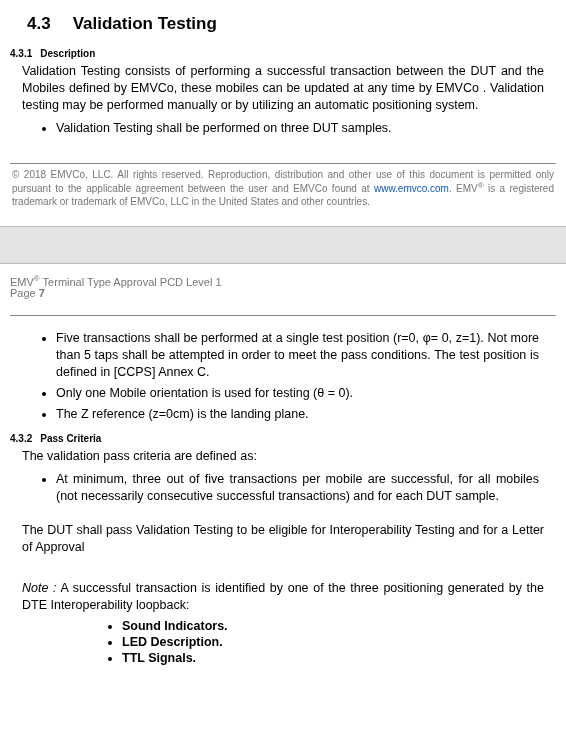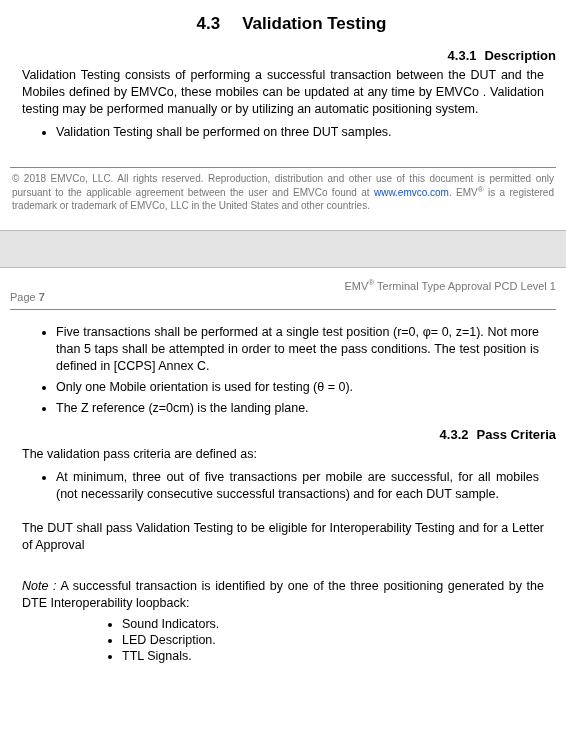--- a/index.html
+++ b/index.html
@@ -11,31 +11,29 @@
     background: #fff;
     width: 566px;
   }
   .page-section {
     padding: 8px 10px;
   }
   h2.section-title {
     font-size: 17px;
     font-weight: bold;
     margin: 6px 0 14px 17px;
-    text-align: center;
   }
   .section-num {
     display: inline-block;
     margin-right: 22px;
   }
   h3.subsec-title {
-    font-size: 13px;
+    font-size: 10px;
     font-weight: bold;
     margin: 10px 0 4px 0;
-    text-align: right;
   }
   .subsec-num {
     display: inline-block;
     margin-right: 8px;
   }
   p.body-text {
     margin: 4px 12px;
     line-height: 1.35;
     text-align: justify;
   }
@@ -49,20 +47,21 @@
     text-align: justify;
     padding-right: 4px;
   }
   ul.tight {
     margin: 2px 0 4px 0;
     padding-left: 68px;
   }
   ul.tight li {
     margin: 0 0;
     line-height: 1.3;
+    font-weight: bold;
   }
   .footer-block {
     border-top: 1px solid #888;
     margin-top: 26px;
     padding: 4px 2px 10px 2px;
     font-size: 10px;
     color: #777;
     line-height: 1.3;
     text-align: justify;
   }
@@ -80,22 +79,21 @@
     border-top: 1px solid #bbb;
     border-bottom: 1px solid #bbb;
   }
   .header-block {
     padding: 10px 10px 0 10px;
   }
   .header-lines {
     font-size: 11px;
     color: #777;
     border-bottom: 1px solid #888;
-    padding-bottom: 6px;
-    text-align: right;
+    padding-bottom: 16px;
   }
   .header-row2 {
     display: flex;
     justify-content: space-between;
   }
   .note-label {
     font-style: italic;
     font-weight: normal;
   }
   .note-body {

